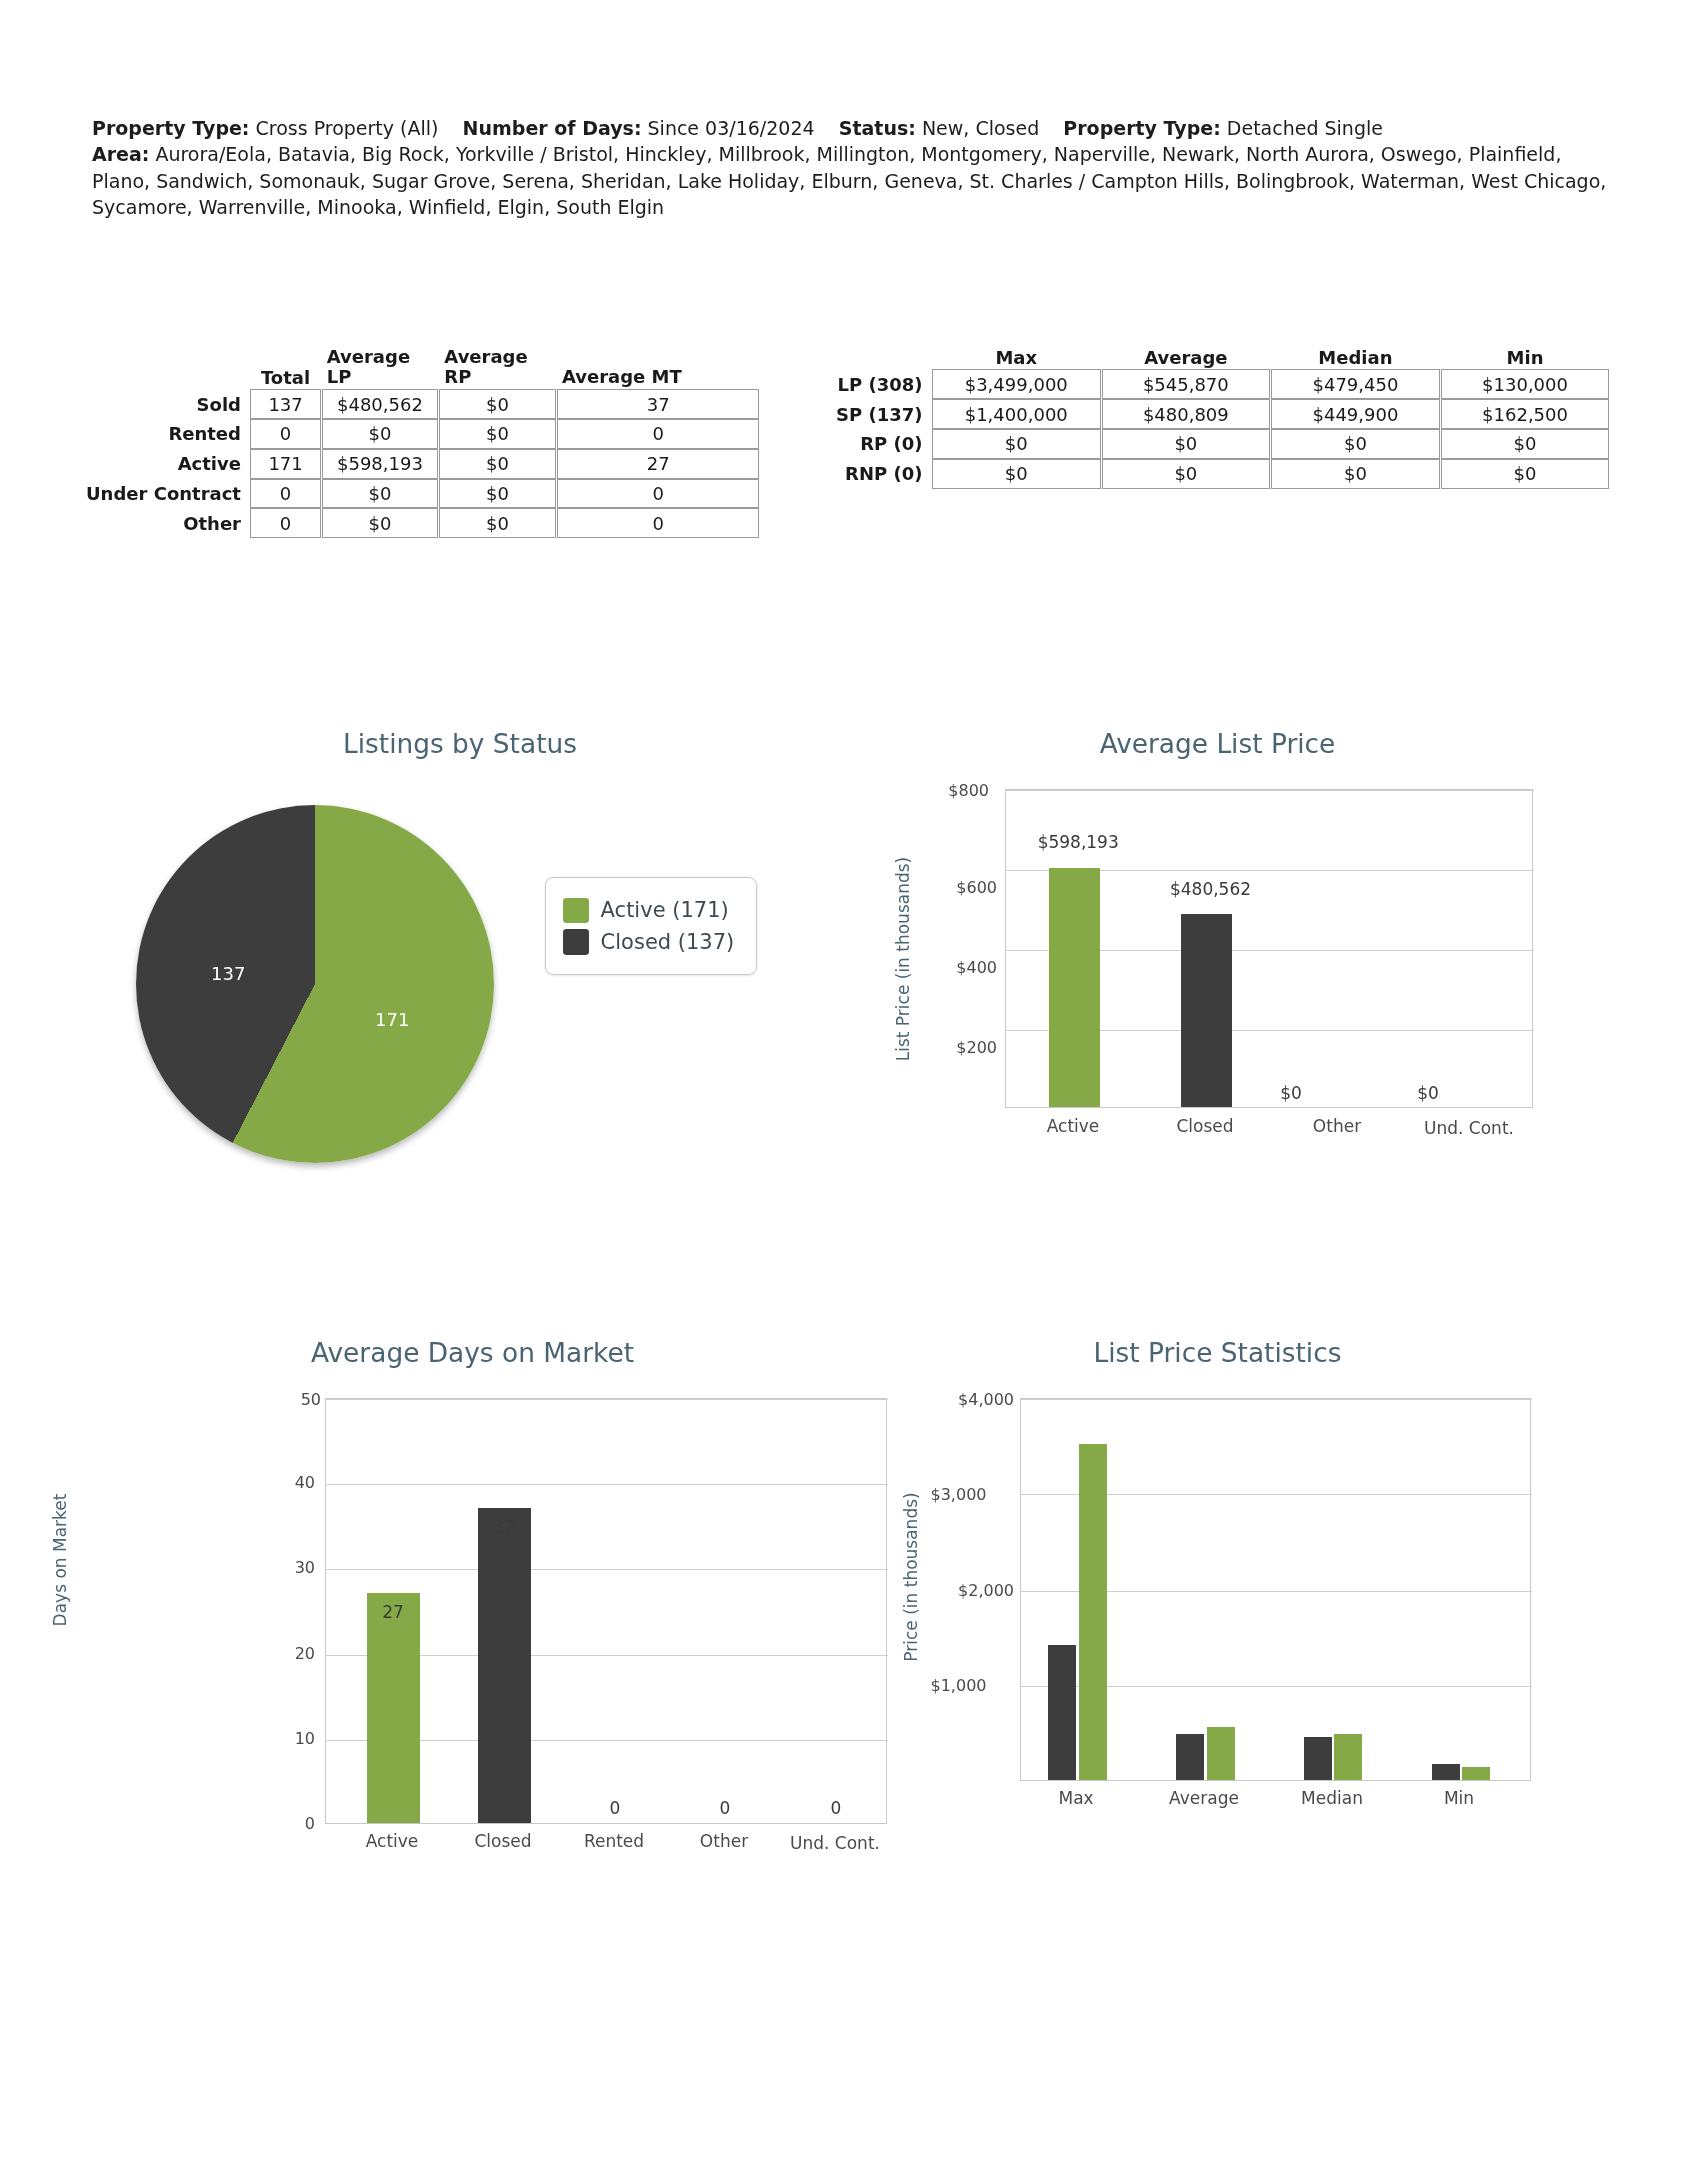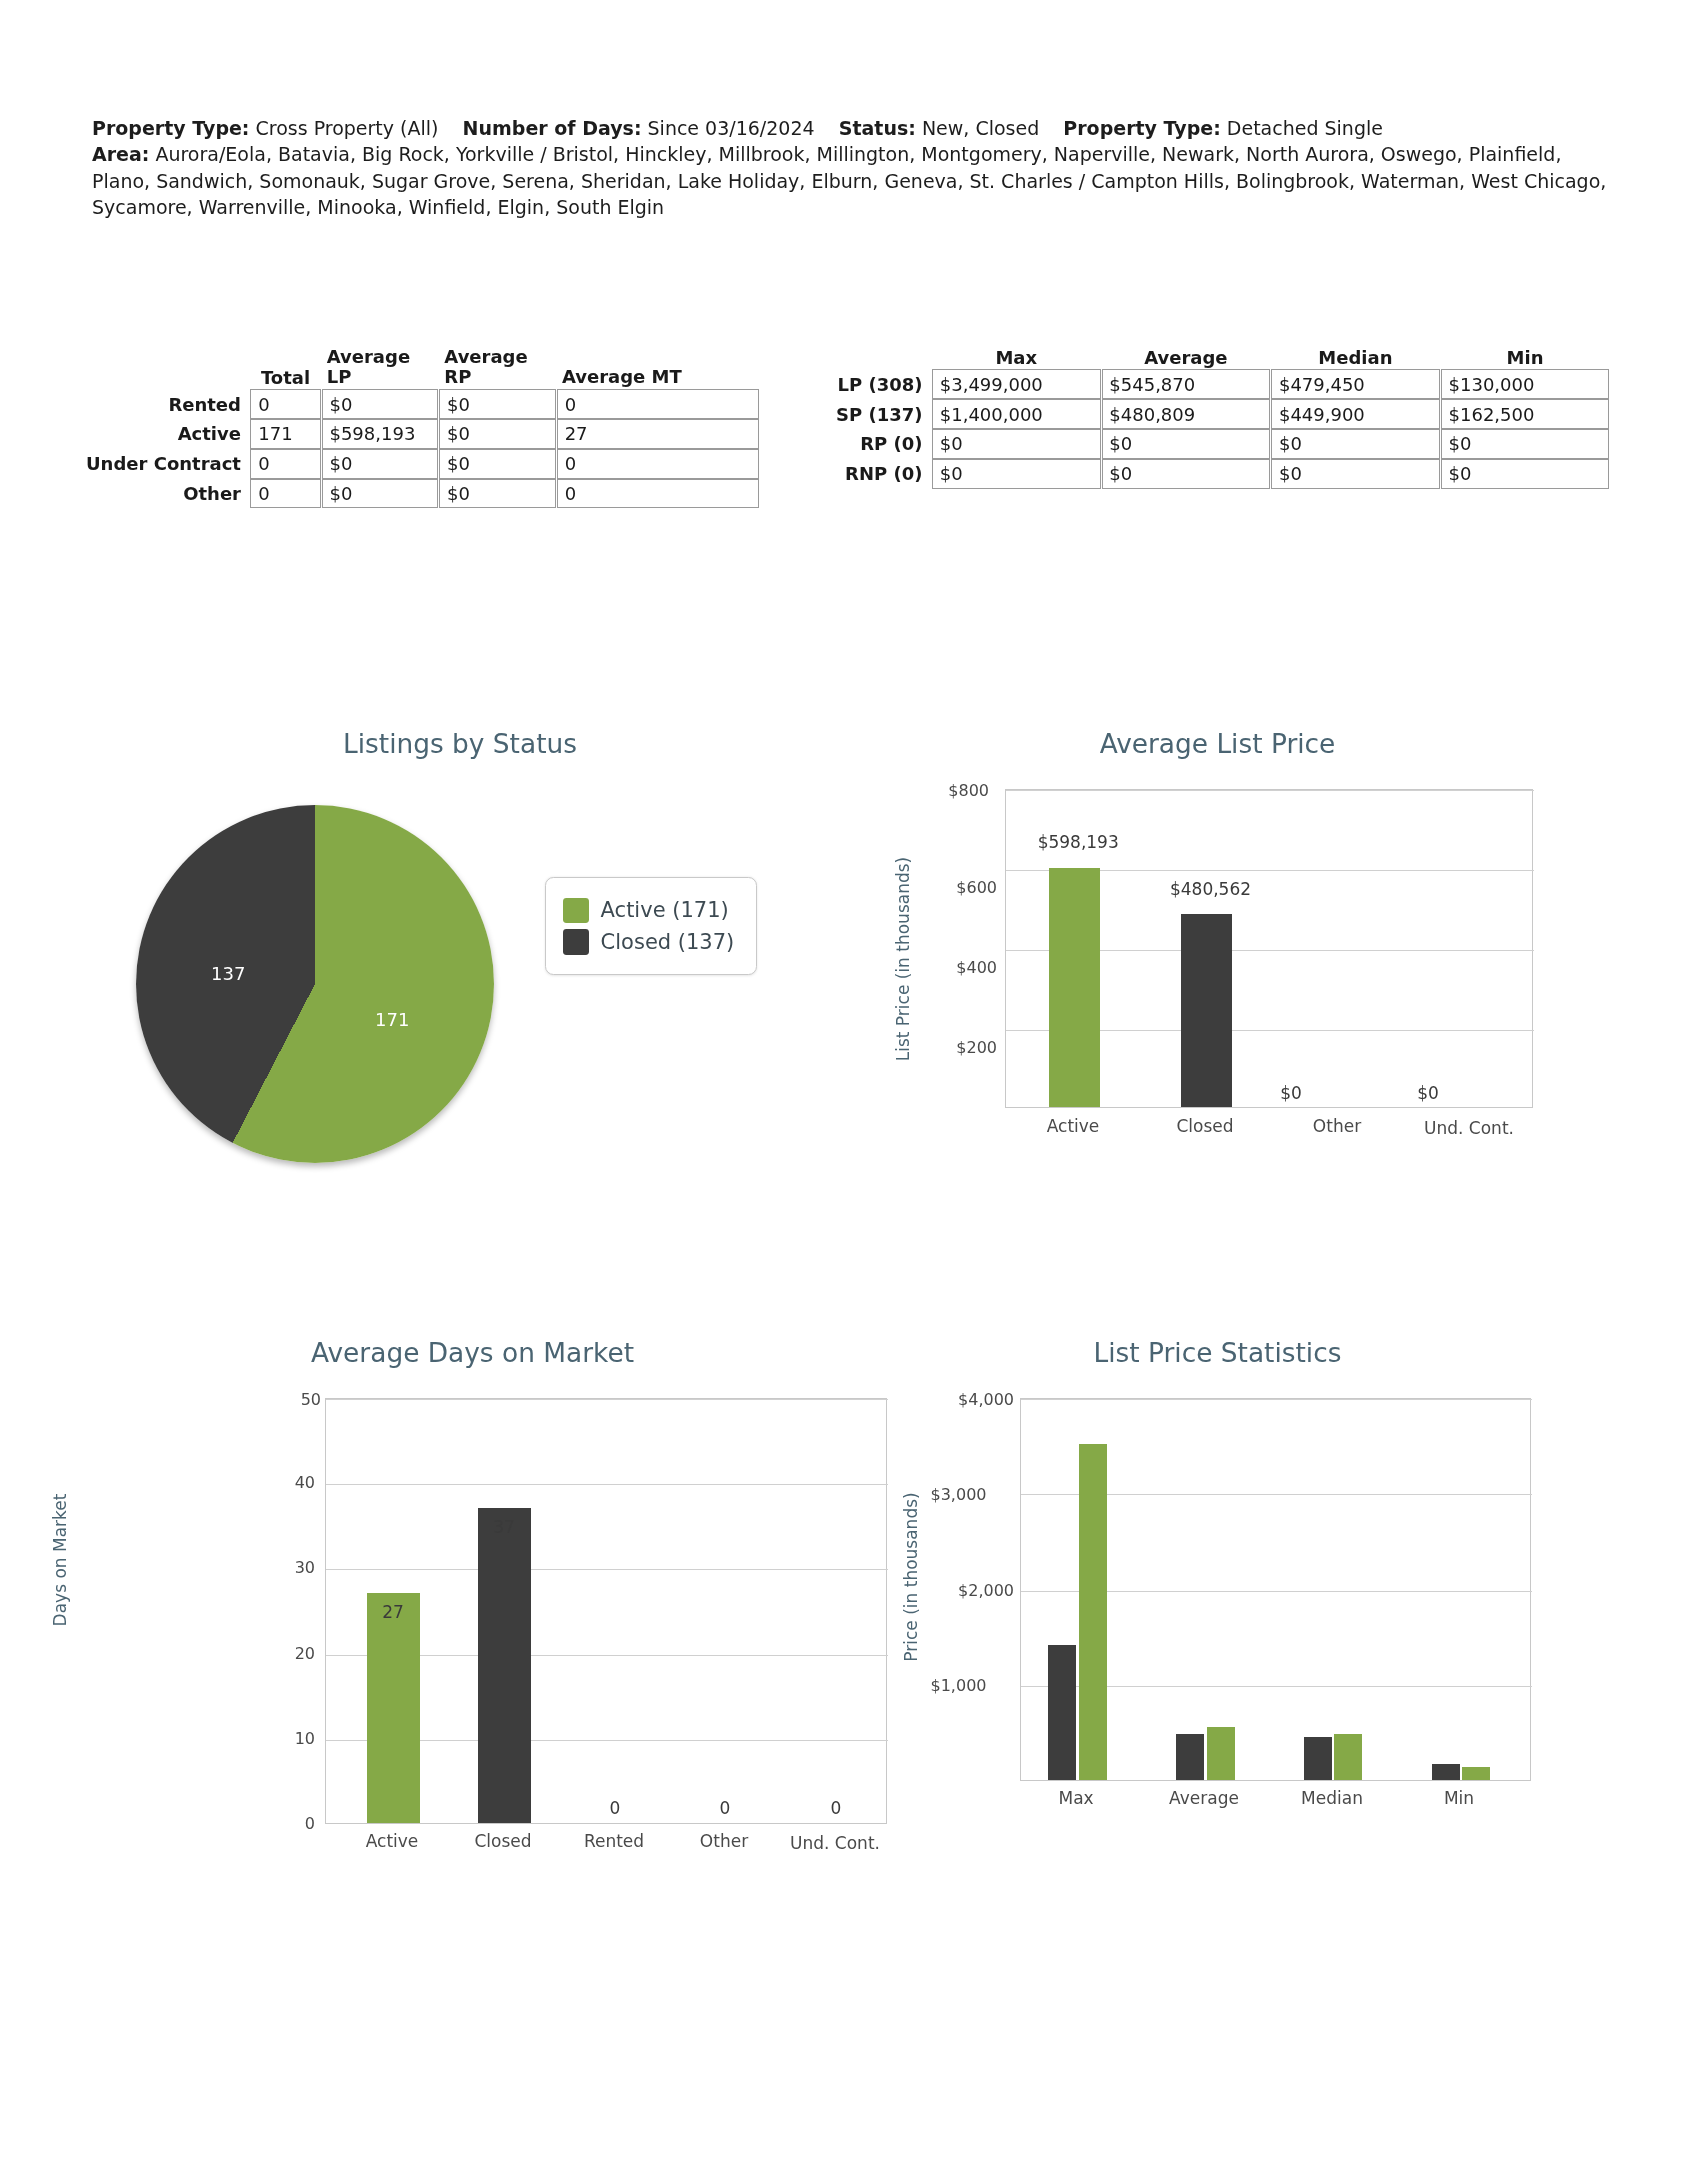--- a/index.html
+++ b/index.html
@@ -55,21 +55,21 @@
   }
   .tbl-left td.rowhdr, .tbl-right td.rowhdr {
     font-weight: bold;
     text-align: right;
     padding: 3.4px 8.5px 3.4px 0;
     white-space: nowrap;
   }
   .cell {
     border: 0.9px solid #9a9a9a;
     background: #ffffff;
-    text-align: left;
+    text-align: center;
     padding: 3.4px 6.8px;
     white-space: nowrap;
   }
   .tbl-left th.h-total { width: 60px; text-align: center; }
   .tbl-left th.h-wrap { width: 102px; text-align: left; line-height: 20.4px;}
   .tbl-left .c-total { width: 44px; }
   .tbl-left .c-alp { width: 101px; }
   .tbl-left .c-arp { width: 101px; }
   .tbl-left .c-amt { width: 187px; }
   .tbl-right .c-v { width: 153px; }
@@ -252,20 +252,27 @@
       <tr>
         <th></th>
         <th class="h-total">Total</th>
         <th class="h-wrap">Average LP</th>
         <th class="h-wrap">Average RP</th>
         <th class="h-wrap">Average MT</th>
       </tr>
     </thead>
     <tbody>
       <tr>
+        <td class="rowhdr">Sold</td>
+        <td class="cell c-total">137</td>
+        <td class="cell c-alp">$480,562</td>
+        <td class="cell c-arp">$0</td>
+        <td class="cell c-amt">37</td>
+      </tr>
+      <tr>
         <td class="rowhdr">Rented</td>
         <td class="cell c-total">0</td>
         <td class="cell c-alp">$0</td>
         <td class="cell c-arp">$0</td>
         <td class="cell c-amt">0</td>
       </tr>
       <tr>
         <td class="rowhdr">Active</td>
         <td class="cell c-total">171</td>
         <td class="cell c-alp">$598,193</td>

